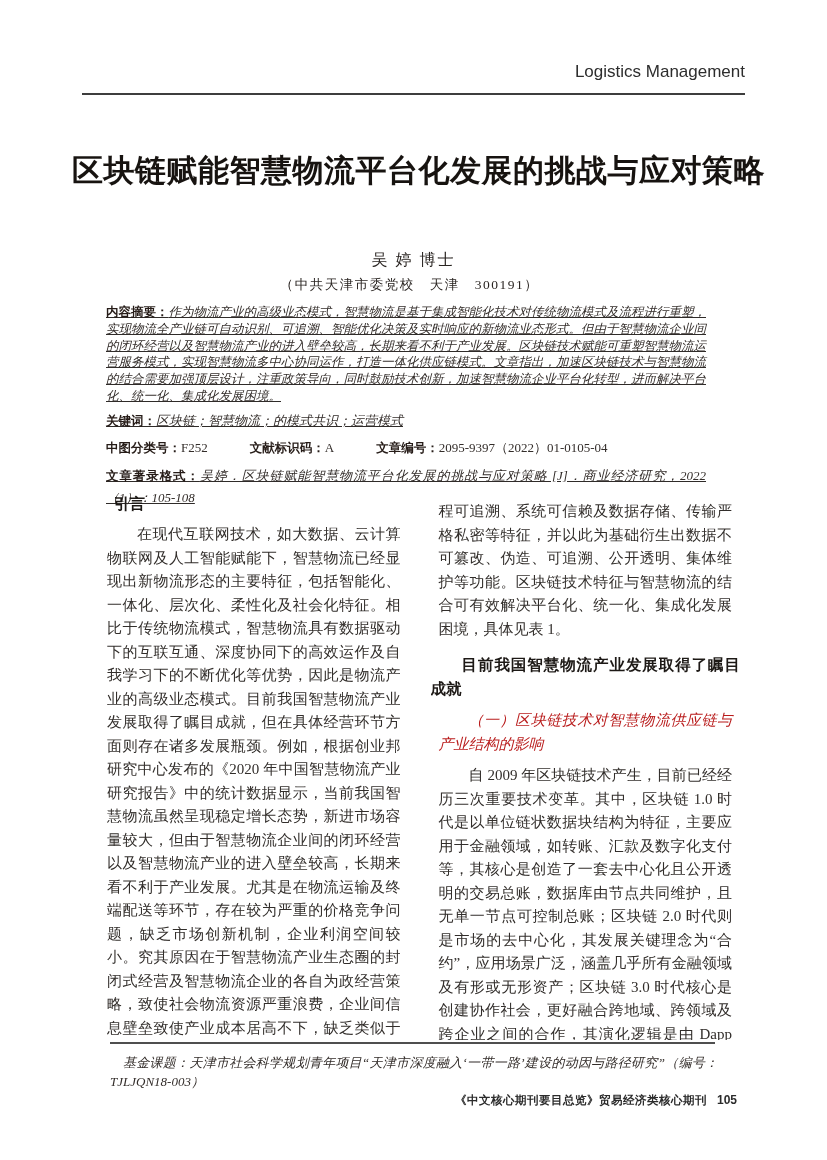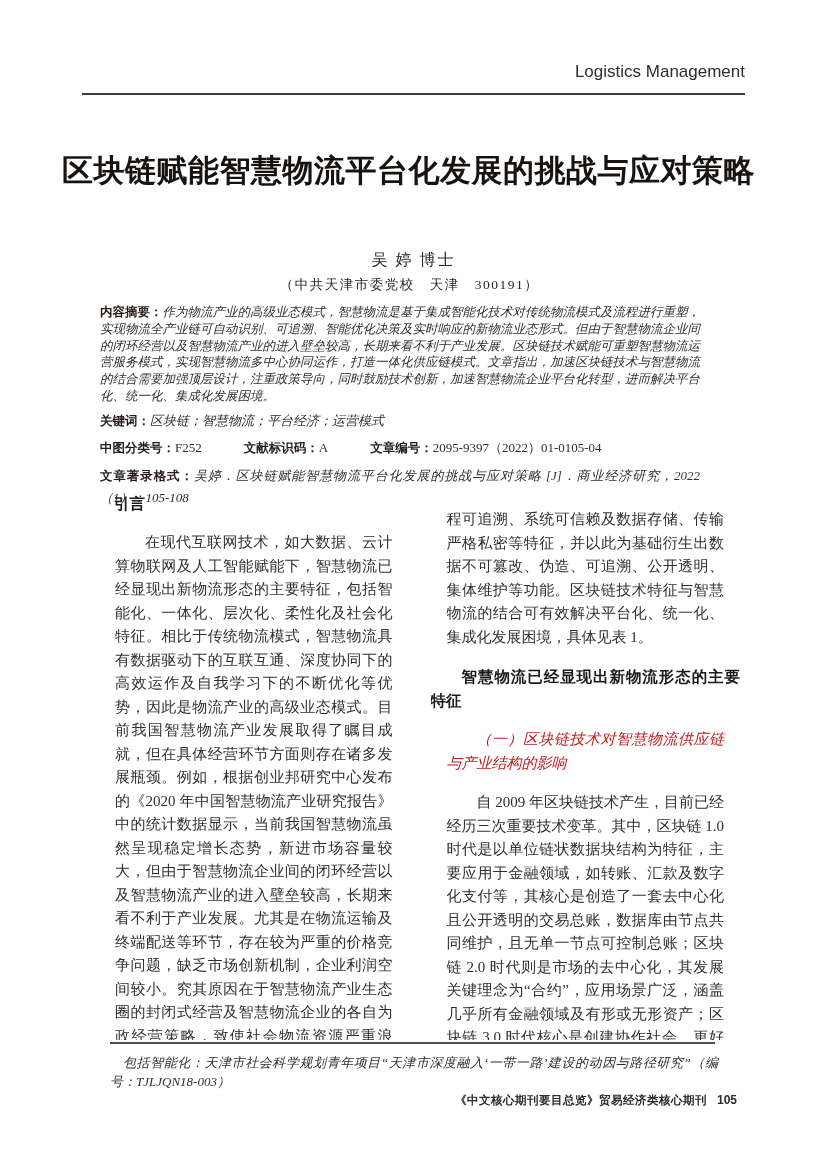--- a/index.html
+++ b/index.html
@@ -17,59 +17,60 @@
     position:absolute;left:82px;right:82px;top:62px;
     text-align:right;
     font-family:"Liberation Sans", sans-serif;
     font-size:17px;color:#2d2d2d;
     padding-bottom:11px;
     border-bottom:2px solid #3d3d3d;
   }
   
   .title{
     position:absolute;left:62px;right:62px;top:150px;
-    text-align:left;
+    text-align:right;
     font-size:31px;font-weight:bold;color:#171310;
     letter-spacing:0.5px;
     font-family:Liberation Mono, monospace;
   }
   .author{
     position:absolute;left:82px;right:82px;top:250px;
     text-align:center;font-size:16px;color:#2a2522;
     letter-spacing:2px;
   }
   .affiliation{
     position:absolute;left:74px;right:82px;top:276px;
     text-align:center;font-size:13.5px;color:#2a2522;
     letter-spacing:1.5px;
   }
   
   .meta{
-    position:absolute;left:100px;width:600px;top:304px;
+    position:absolute;left:106px;width:600px;top:304px;
     font-size:12.5px;line-height:16.8px;
     text-align:justify;
+    text-decoration:underline;
   }
   .meta .lbl{
     font-weight:bold;font-style:normal;color:#261c18;
     font-family:"Liberation Sans", sans-serif;
     font-size:12.5px;
   }
   .meta .kai{font-style:italic;color:#332d2a;}
   .meta-row{margin-top:5px;font-size:13px;line-height:21.5px;font-style:normal;}
   .meta-row .seg{display:inline-block;margin-right:42px;}
   .meta-row .seg:last-child{margin-right:0;}
   .meta-row .val{font-style:normal;color:#332d2a;}
   
   .columns{
     position:absolute;left:99px;top:492px;width:641px;height:548px;
     display:flex;gap:22px;overflow:hidden;
   }
   .col{width:310px;overflow:hidden;}
   .col p{
-    margin:16px;font-size:15px;line-height:23.5px;
+    margin:8px;font-size:15px;line-height:23.5px;
     text-align:justify;text-indent:2em;color:#322e2b;
   }
   .col p.no-indent{text-indent:0;}
   h2.sec{
     margin:2px 0 7px 15px;
     font-size:15.5px;font-weight:bold;color:#1d1916;
     font-family:"Liberation Sans", sans-serif;
   }
   p.big-head{
     font-family:"Liberation Sans", sans-serif;
@@ -111,47 +112,47 @@
     <span>Logistics Management</span>
   </div>
 
   <div class="title">区块链赋能智慧物流平台化发展的挑战与应对策略</div>
   <div class="author">吴  婷  博士</div>
   <div class="affiliation">（中共天津市委党校　天津　300191）</div>
 
   <div class="meta">
     <p style="margin:0"><span class="lbl">内容摘要：</span><span class="kai">作为物流产业的高级业态模式，智慧物流是基于集成智能化技术对传统物流模式及流程进行重塑，实现物流全产业链可自动识别、可追溯、智能优化决策及实时响应的新物流业态形式。但由于智慧物流企业间的闭环经营以及智慧物流产业的进入壁垒较高，长期来看不利于产业发展。区块链技术赋能可重塑智慧物流运营服务模式，实现智慧物流多中心协同运作，打造一体化供应链模式。文章指出，加速区块链技术与智慧物流的结合需要加强顶层设计，注重政策导向，同时鼓励技术创新，加速智慧物流企业平台化转型，进而解决平台化、统一化、集成化发展困境。</span></p>
     <div class="meta-row">
-      <span class="lbl">关键词：</span><span class="kai">区块链；智慧物流；平台经济；运营模式</span>
+      <span class="lbl">关键词：</span><span class="kai">区块链；智慧物流；的模式共识；运营模式</span>
     </div>
     <div class="meta-row">
       <span class="seg"><span class="lbl">中图分类号：</span><span class="val">F252</span></span><span class="seg"><span class="lbl">文献标识码：</span><span class="val">A</span></span><span class="seg"><span class="lbl">文章编号：</span><span class="val">2095-9397（2022）01-0105-04</span></span>
     </div>
     <div class="meta-row">
       <span class="lbl">文章著录格式：</span><span class="kai">吴婷．区块链赋能智慧物流平台化发展的挑战与应对策略 [J]．商业经济研究，2022（1）：105-108</span>
     </div>
   </div>
 
   <div class="columns">
     <div class="col">
       <h2 class="sec">引言</h2>
       <p>在现代互联网技术，如大数据、云计算物联网及人工智能赋能下，智慧物流已经显现出新物流形态的主要特征，包括智能化、一体化、层次化、柔性化及社会化特征。相比于传统物流模式，智慧物流具有数据驱动下的互联互通、深度协同下的高效运作及自我学习下的不断优化等优势，因此是物流产业的高级业态模式。目前我国智慧物流产业发展取得了瞩目成就，但在具体经营环节方面则存在诸多发展瓶颈。例如，根据创业邦研究中心发布的《2020 年中国智慧物流产业研究报告》中的统计数据显示，当前我国智慧物流虽然呈现稳定增长态势，新进市场容量较大，但由于智慧物流企业间的闭环经营以及智慧物流产业的进入壁垒较高，长期来看不利于产业发展。尤其是在物流运输及终端配送等环节，存在较为严重的价格竞争问题，缺乏市场创新机制，企业利润空间较小。究其原因在于智慧物流产业生态圈的封闭式经营及智慧物流企业的各自为政经营策略，致使社会物流资源严重浪费，企业间信息壁垒致使产业成本居高不下，缺乏类似于平台式的资源统一管理与分配机制。但对于个体物流企业而言，如何通过平台模式保证信息公开、市场公平竞争及良好信用则是智慧物流平台化发展的最大阻碍。对此，可通过引入区块链技术，解决智慧物流发展困境。</p>
 
     </div>
     <div class="col">
       <p class="no-indent">程可追溯、系统可信赖及数据存储、传输严格私密等特征，并以此为基础衍生出数据不可篡改、伪造、可追溯、公开透明、集体维护等功能。区块链技术特征与智慧物流的结合可有效解决平台化、统一化、集成化发展困境，具体见表 1。</p>
-      <p class="big-head">智慧物流已经显现出新物流形态的主要特征</p>
+      <p class="big-head">目前我国智慧物流产业发展取得了瞩目成就</p>
       <p class="sub-head">（一）区块链技术对智慧物流供应链与产业结构的影响</p>
       <p>自 2009 年区块链技术产生，目前已经经历三次重要技术变革。其中，区块链 1.0 时代是以单位链状数据块结构为特征，主要应用于金融领域，如转账、汇款及数字化支付等，其核心是创造了一套去中心化且公开透明的交易总账，数据库由节点共同维护，且无单一节点可控制总账；区块链 2.0 时代则是市场的去中心化，其发展关键理念为“合约”，应用场景广泛，涵盖几乎所有金融领域及有形或无形资产；区块链 3.0 时代核心是创建协作社会，更好融合跨地域、跨领域及跨企业之间的合作，其演化逻辑是由 Dapp（去中心化应用）到 DAC（去中心化自治公司）再到 DAO（去中心化组织）过程。尤其是形成了“区块链 + 通证”的模式共识，使其能够赋能实体经济，更好改良产业运行机制与重塑产业结构，进而改善生产关系，推动生产力发展。</p>
 
     </div>
   </div>
 
   <div class="footnote-rule"></div>
   <div class="footnote">
-    <span class="lbl">包括智能化：</span><span>天津市社会科学规划青年项目“天津市深度融入‘一带一路’建设的动因与路径研究”（编号：TJLJQN18-003）</span>
+    <span class="lbl">基金课题：</span><span>天津市社会科学规划青年项目“天津市深度融入‘一带一路’建设的动因与路径研究”（编号：TJLJQN18-003）</span>
   </div>
 
   <div class="page-footer">
     <span class="journal">《中文核心期刊要目总览》贸易经济类核心期刊</span><span class="pagenum">105</span>
   </div>
 
 </div>
 
 </body></html>

